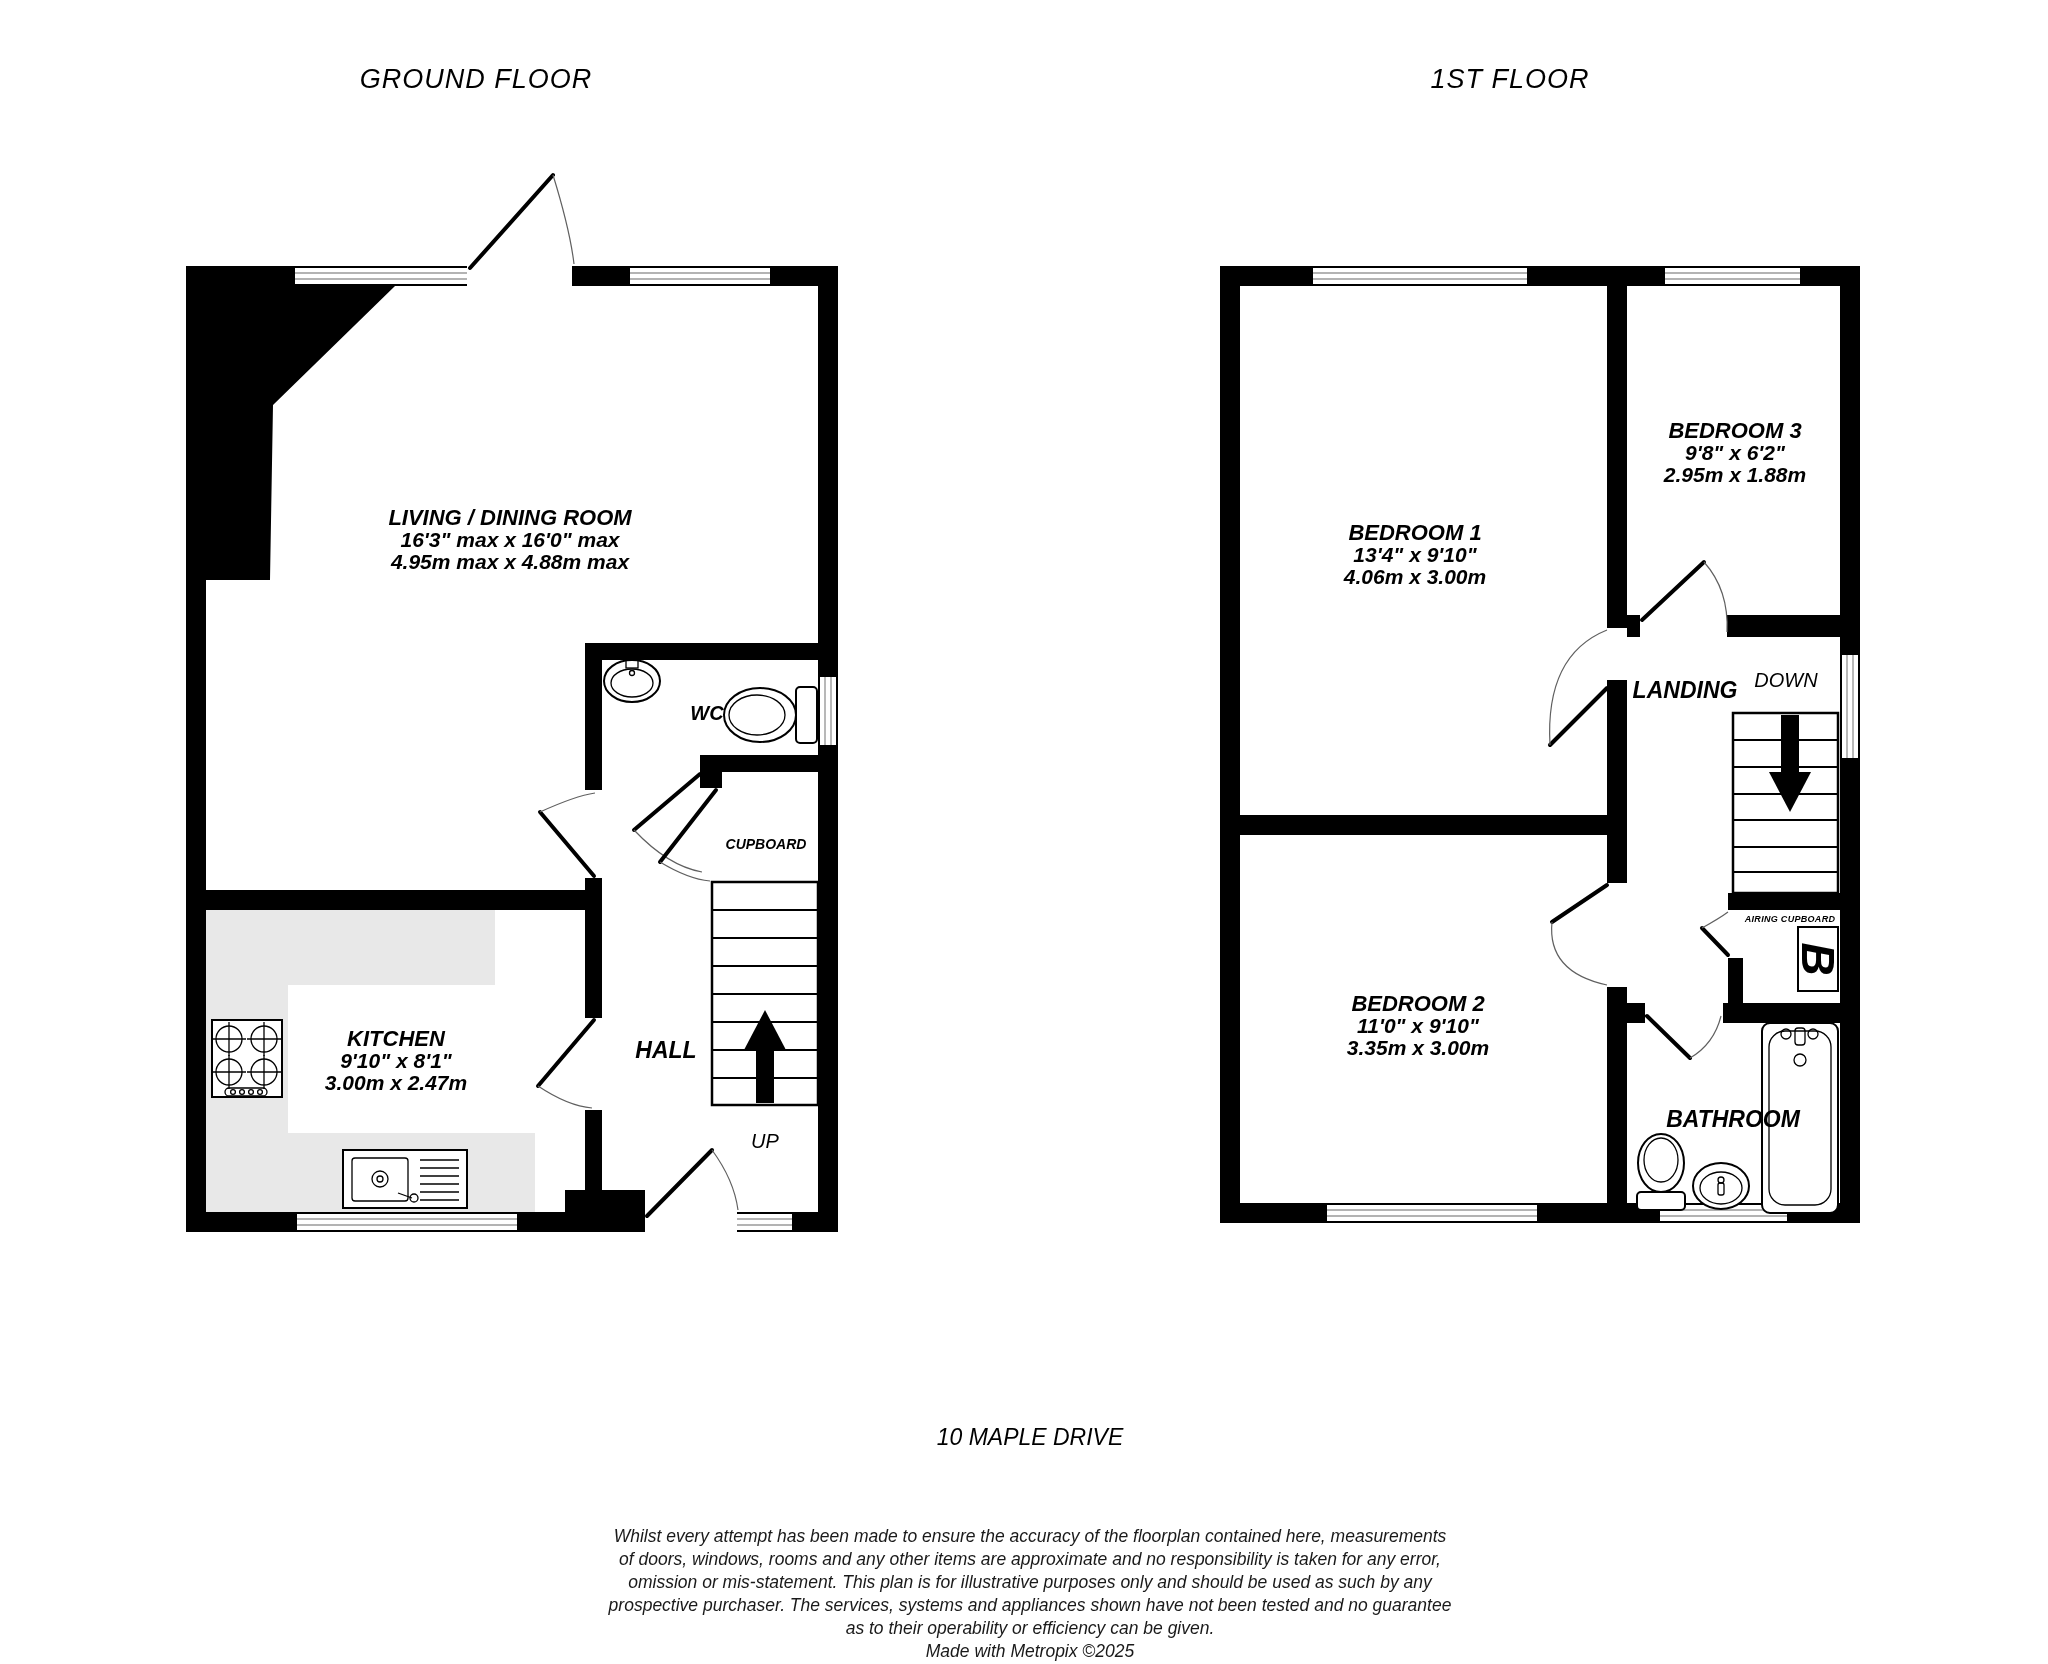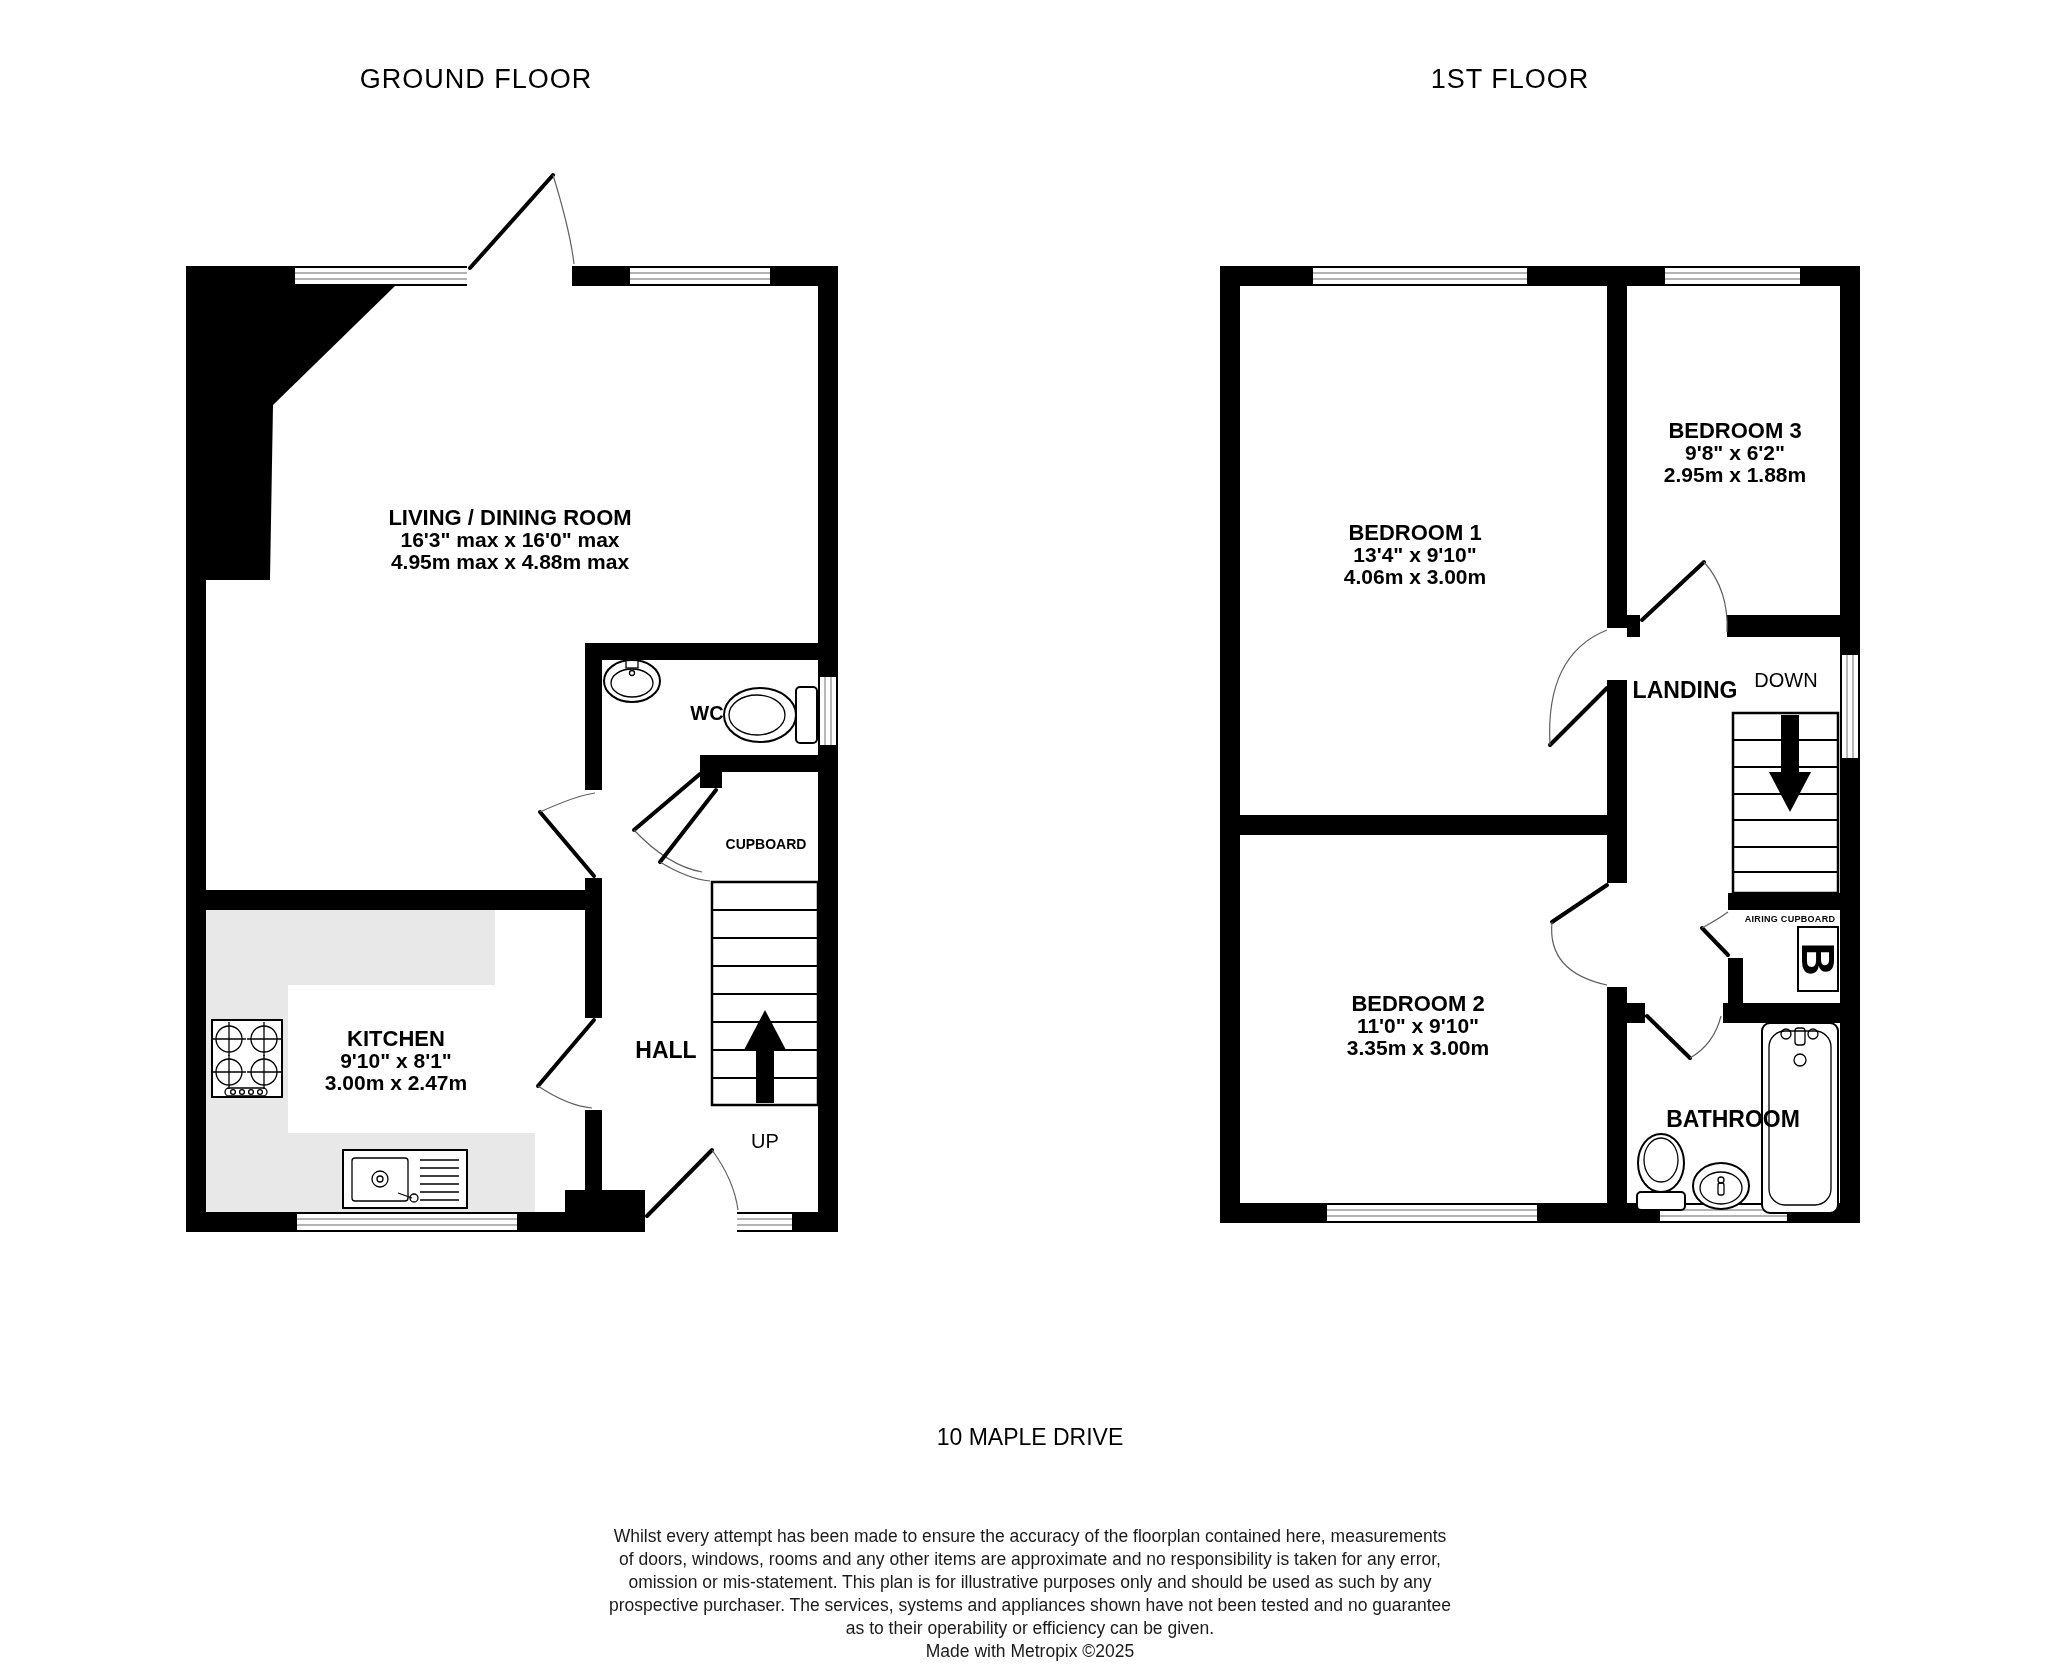--- a/index.html
+++ b/index.html
@@ -1,16 +1,16 @@
 <!DOCTYPE html>
 <html><head>
 <meta charset="utf-8">
 <style>
   html,body{margin:0;padding:0;background:#fff;}
-  .stage{position:relative;width:2044px;height:1664px;background:#fff;overflow:hidden;}
+  .stage{position:relative;width:2044px;height:1664px;background:#fff;overflow:hidden;font-style:italic;}
   svg{display:block;}
   .wall{fill:#000;}
   .counter{fill:#e8e8e8;}
   .win-band{fill:#fff;}
   .win-edge{stroke:#000;stroke-width:2;}
   .win-line{stroke:#9a9a9a;stroke-width:1.4;}
   .leaf{stroke:#000;stroke-width:4;stroke-linecap:round;}
   .arc{stroke:#606060;stroke-width:1.2;fill:none;}
   .fix{fill:#fff;stroke:#000;stroke-width:2;}
   .fix-thin{fill:none;stroke:#000;stroke-width:1.3;}

